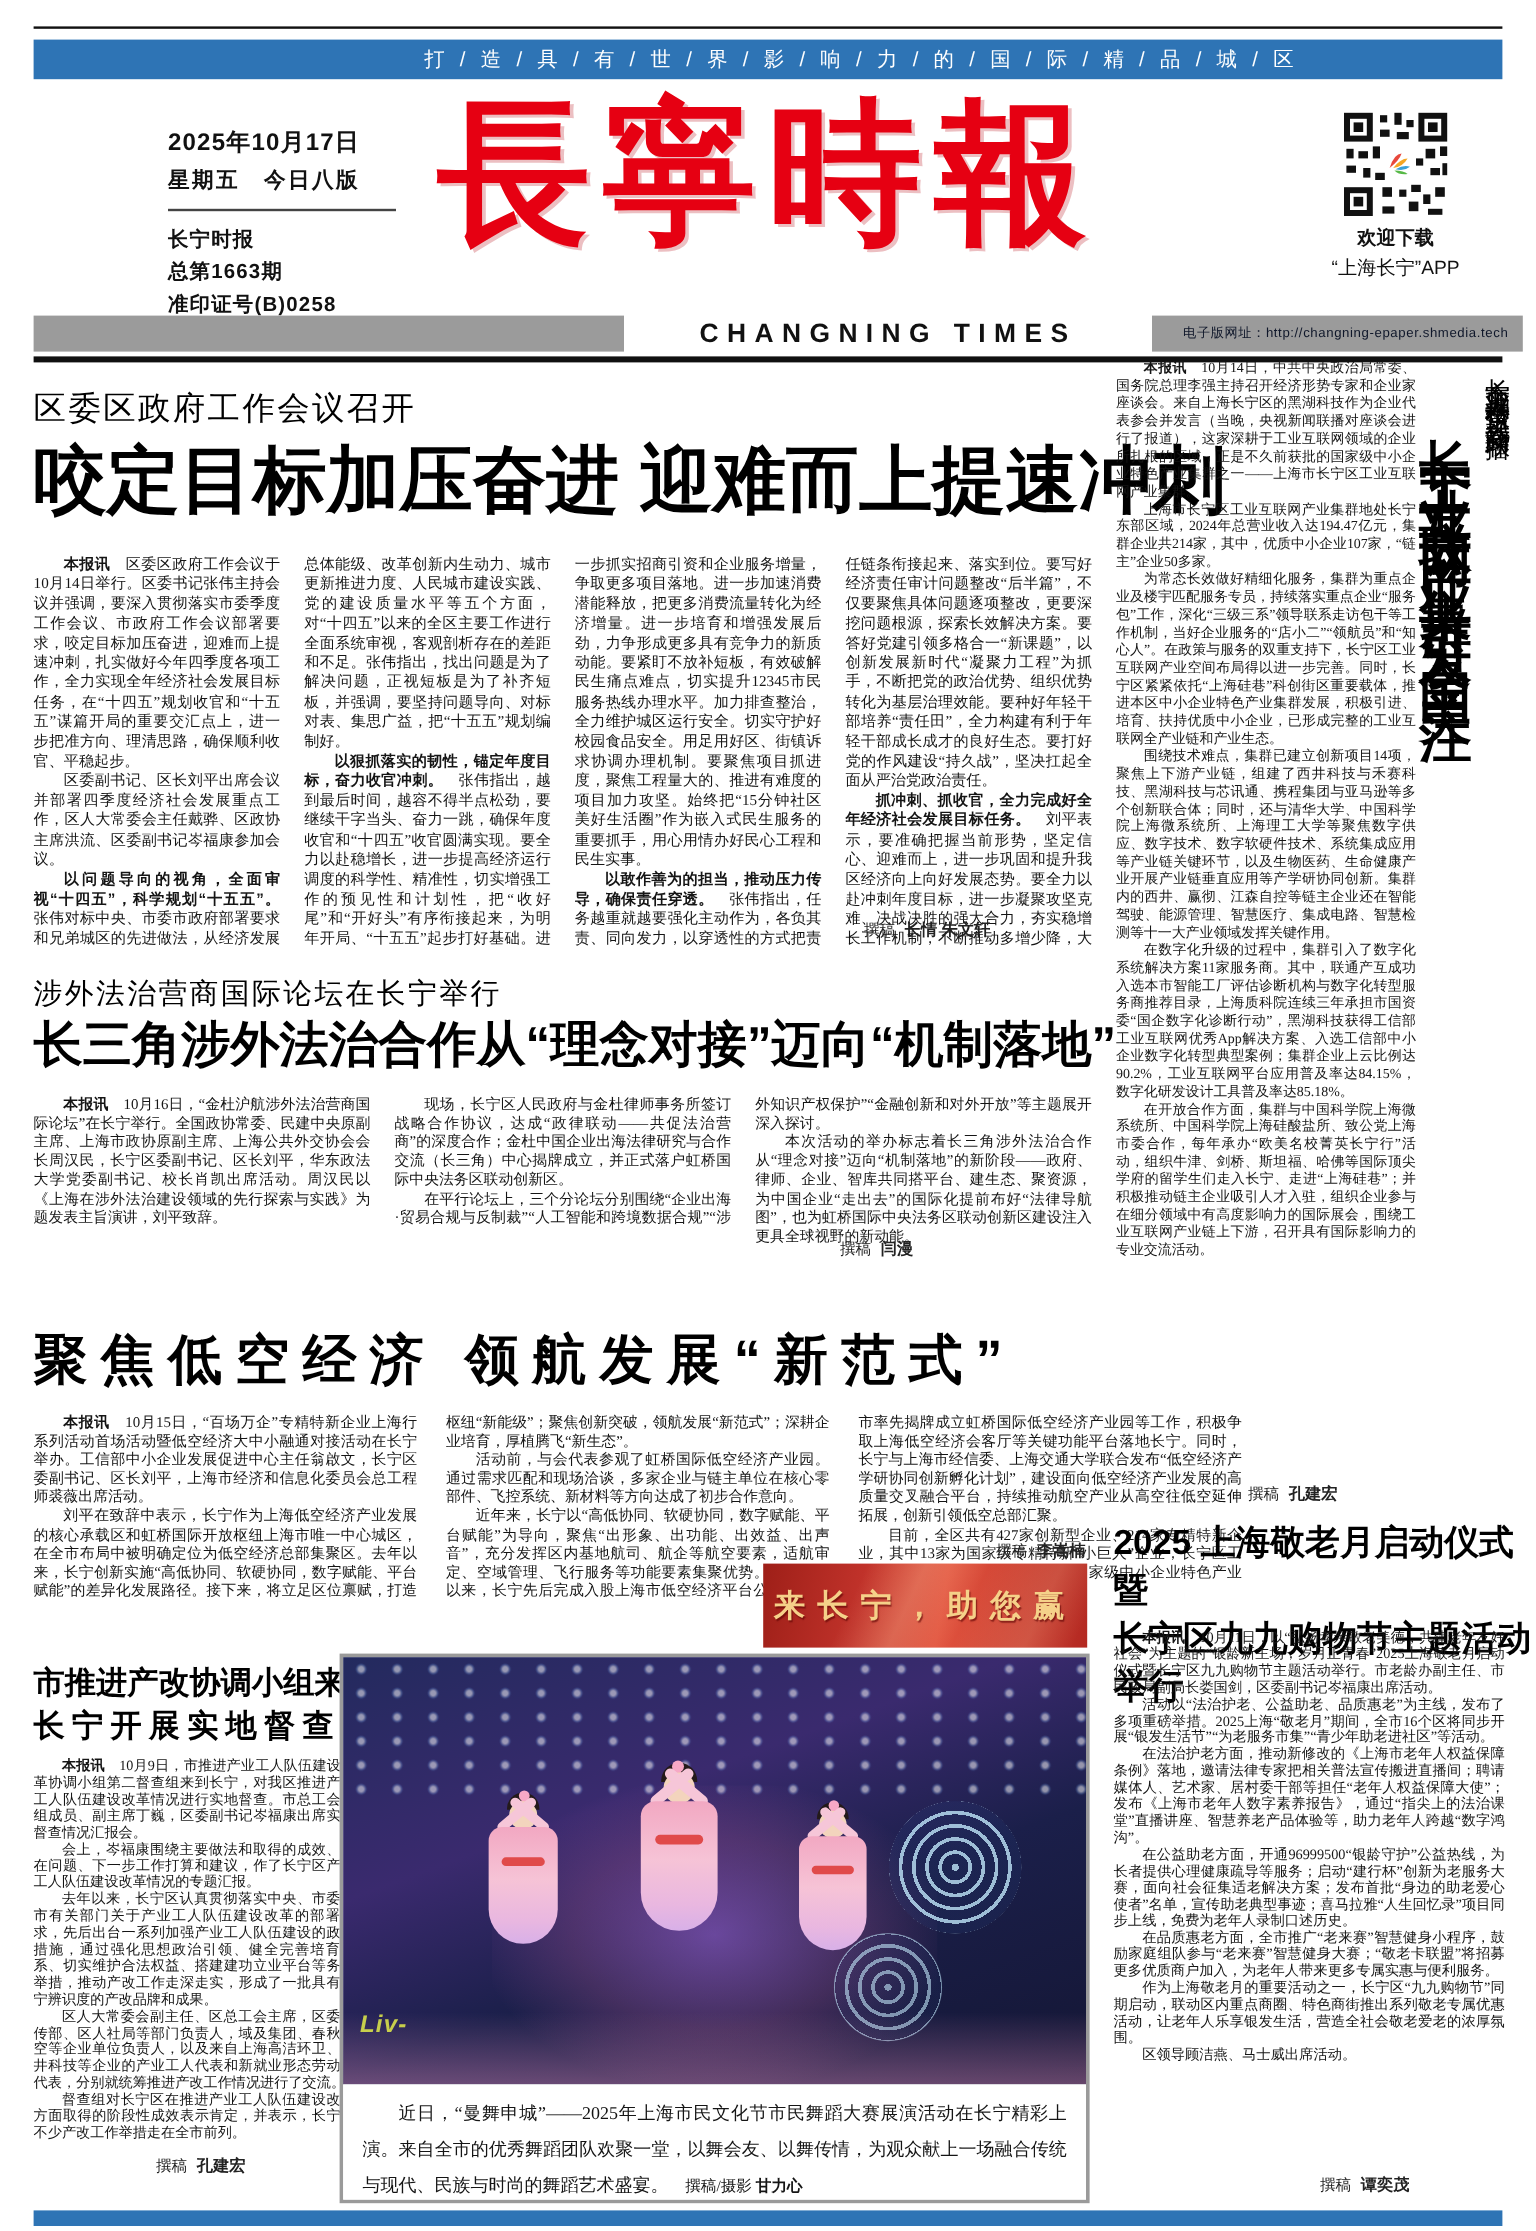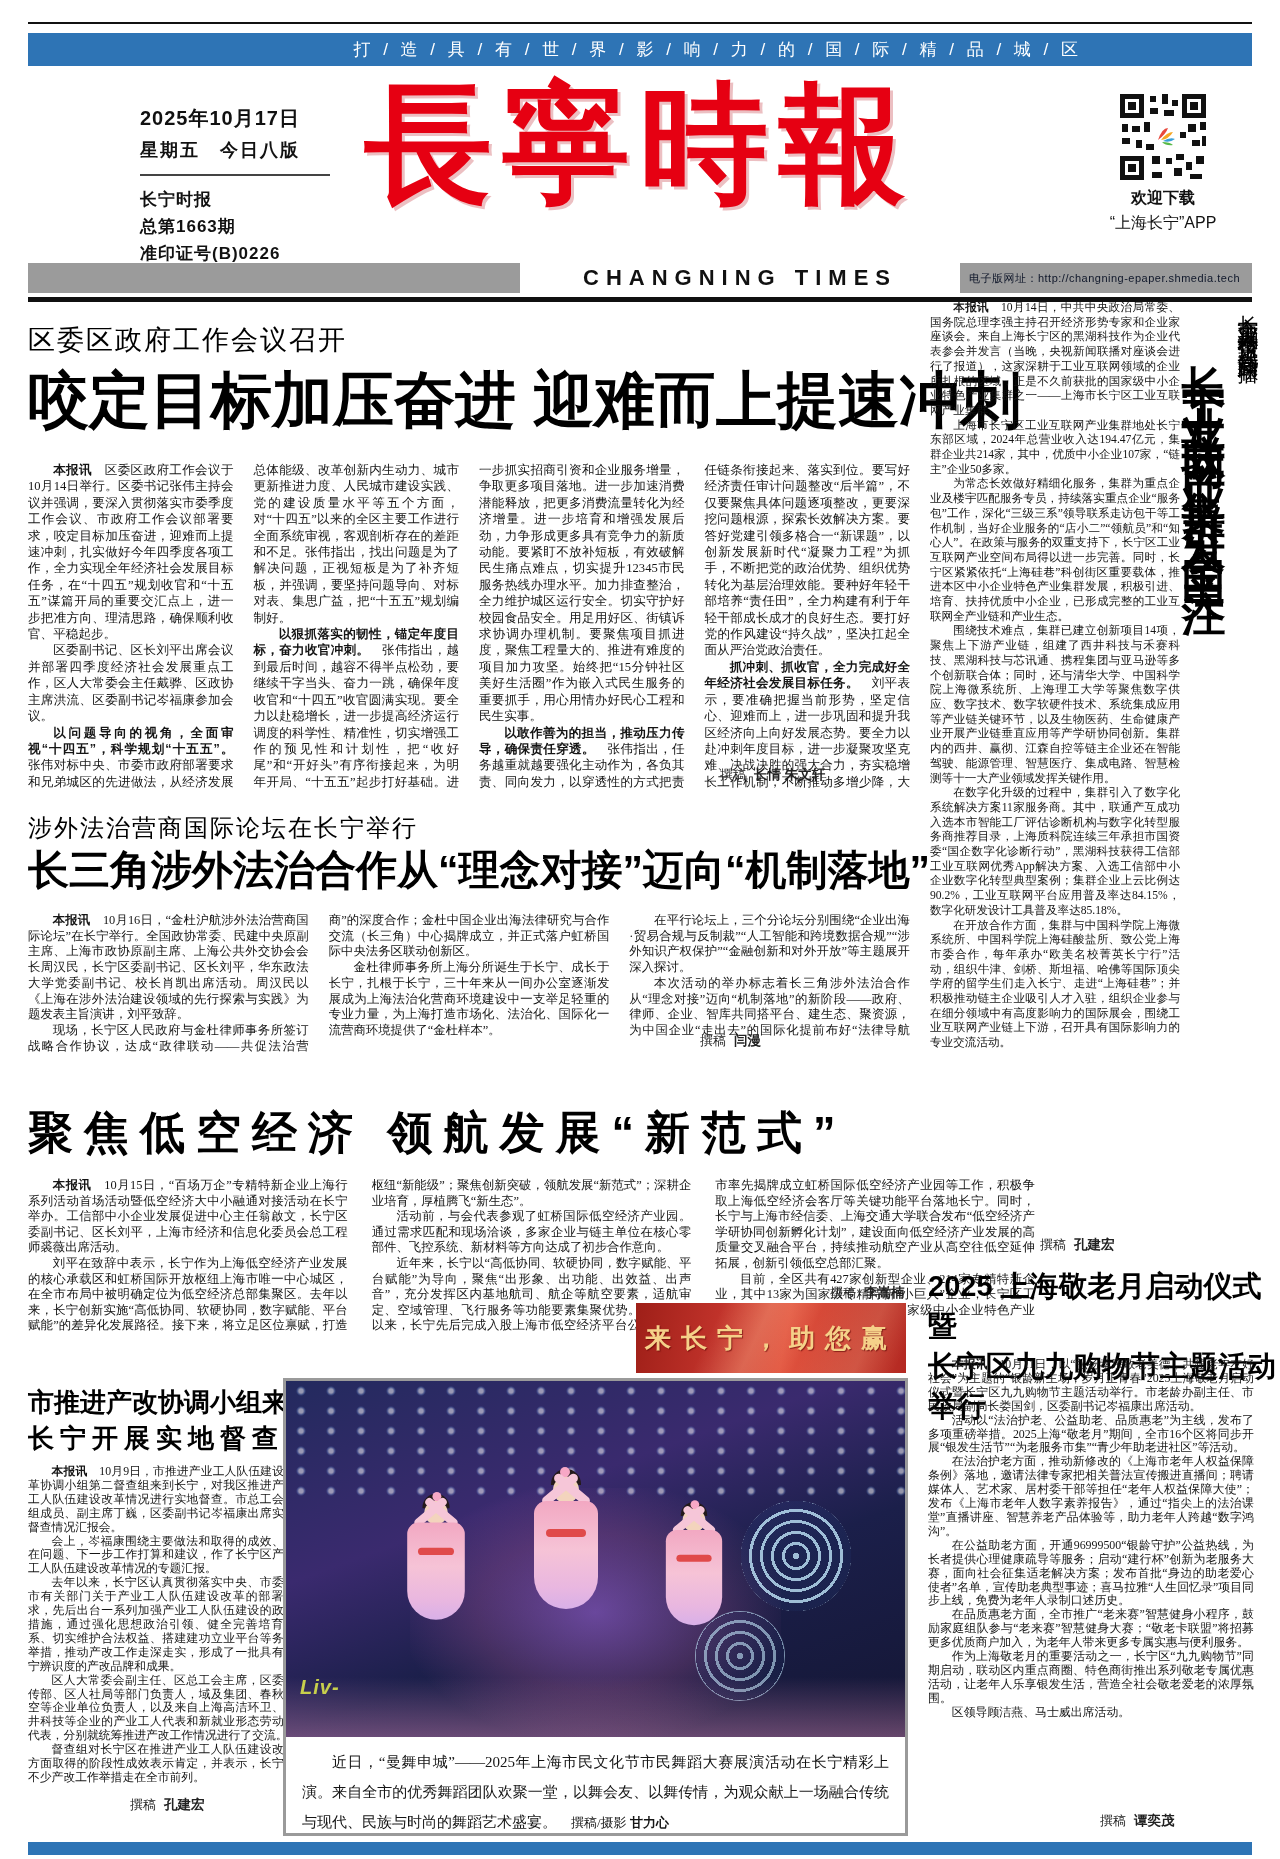--- a/index.html
+++ b/index.html
@@ -20,21 +20,21 @@
   #mh-title{left:340px;top:60px;width:600px;height:170px;text-align:center;
     font-family:"Liberation Serif","DejaVu Serif",serif;font-weight:900;color:var(--accent-red);
     font-size:128px;line-height:170px;letter-spacing:10px;white-space:nowrap;
     text-shadow:3px 3px 0 rgba(180,0,10,.25);transform:scaleY(1.02);}
   #qr{left:1118px;top:92px;width:90px;height:90px;background:#fff;}
   #qr svg{display:block;}
   #qr-cap{left:1060px;top:188px;width:206px;text-align:center;}
   #qr-cap .c1{font-size:16px;font-weight:700;}
   #qr-cap .c2{font-size:16px;font-weight:400;margin-top:4px;}
   
-  #strip{left:28px;top:263px;width:1224px;height:30px;background:var(--strip-gray);}
+  #strip{left:28px;top:263px;width:1224px;height:30px;background:var(--strip-gray);padding-left:17px;}
   #strip .enbox{position:absolute;left:492px;top:-4px;width:440px;height:38px;background:#fff;
     text-align:center;line-height:38px;font-size:22px;font-weight:700;letter-spacing:7px;color:#111;}
   #strip .eurl{position:absolute;right:12px;top:0;line-height:30px;color:#0f172a;font-size:11px;font-weight:400;letter-spacing:.5px;}
   #blackrule{left:28px;top:297px;width:1224px;height:5px;background:#101010;}
   
   .kicker{font-size:27px;font-weight:500;color:#000;letter-spacing:2px;white-space:nowrap;}
   .headline{font-weight:900;color:#000;white-space:nowrap;}
   .bodycols{column-gap:20px;text-align:justify;overflow:hidden;
     font-family:"Liberation Serif","DejaVu Serif",serif;color:#151515;}
   .bodycols p{margin:0;text-indent:2em;}
@@ -121,21 +121,21 @@
     <span class="slogan">打 / 造 / 具 / 有 / 世 / 界 / 影 / 响 / 力 / 的 / 国 / 际 / 精 / 品 / 城 / 区</span>
   </div>
 
   <div class="abs" id="mh-left">
     <div class="d1">2025年10月17日</div>
     <div class="d2">星期五　今日八版</div>
     <div class="rule"></div>
     <div>
         <div class="il">长宁时报</div>
         <div class="il">总第1663期</div>
-        <div class="il">准印证号(B)0226</div>
+        <div class="il">准印证号(B)0258</div>
       </div>
     <div class="il last">（内部资料，免费交流）</div>
   </div>
 
   <div class="abs" id="mh-title">長寧時報</div>
 
   <div class="abs" id="qr">
     <svg width="90" height="90" viewBox="0 0 90 90">
       <rect x="0" y="0" width="90" height="90" fill="#fff"></rect>
       <g fill="#111">
@@ -223,21 +223,20 @@
     <span>撰稿</span><span class="bn">孔建宏</span>
   </div>
   <div class="abs" id="v-sub">长宁企业黑湖科技登上央视《新闻联播》</div>
   <div class="abs" id="v-head">长宁工业互联网产业集群引发全国关注</div>
 
   <div class="abs kicker" id="a2-kicker">涉外法治营商国际论坛在长宁举行</div>
   <div class="abs headline" id="a2-headline">长三角涉外法治合作从“理念对接”迈向“机制落地”</div>
   <div class="abs bodycols" id="a2-body">
       <p><b>本报讯　</b>10月16日，“金杜沪航涉外法治营商国际论坛”在长宁举行。全国政协常委、民建中央原副主席、上海市政协原副主席、上海公共外交协会会长周汉民，长宁区委副书记、区长刘平，华东政法大学党委副书记、校长肖凯出席活动。周汉民以《上海在涉外法治建设领域的先行探索与实践》为题发表主旨演讲，刘平致辞。</p>
       <p>现场，长宁区人民政府与金杜律师事务所签订战略合作协议，达成“政律联动——共促法治营商”的深度合作；金杜中国企业出海法律研究与合作交流（长三角）中心揭牌成立，并正式落户虹桥国际中央法务区联动创新区。</p>
-      <p>金杜律师事务所上海分所诞生于长宁、成长于长宁，扎根于长宁，三十年来从一间办公室逐渐发展成为上海法治化营商环境建设中一支举足轻重的专业力量，为上海打造市场化、法治化、国际化一流营商环境提供了“金杜样本”。</p>
       <p>在平行论坛上，三个分论坛分别围绕“企业出海·贸易合规与反制裁”“人工智能和跨境数据合规”“涉外知识产权保护”“金融创新和对外开放”等主题展开深入探讨。</p>
       <p>本次活动的举办标志着长三角涉外法治合作从“理念对接”迈向“机制落地”的新阶段——政府、律师、企业、智库共同搭平台、建生态、聚资源，为中国企业“走出去”的国际化提前布好“法律导航图”，也为虹桥国际中央法务区联动创新区建设注入更具全球视野的新动能。</p>
     </div>
   <div class="abs byline" id="a2-byline">
     <span>撰稿</span><span class="bn">闫漫</span>
   </div>
 
   <div class="abs headline" id="a3-headline">聚焦低空经济 领航发展“新范式”</div>
   <div class="abs bodycols" id="a3-body">
       <p><b>本报讯　</b>10月15日，“百场万企”专精特新企业上海行系列活动首场活动暨低空经济大中小融通对接活动在长宁举办。工信部中小企业发展促进中心主任翁啟文，长宁区委副书记、区长刘平，上海市经济和信息化委员会总工程师裘薇出席活动。</p>

